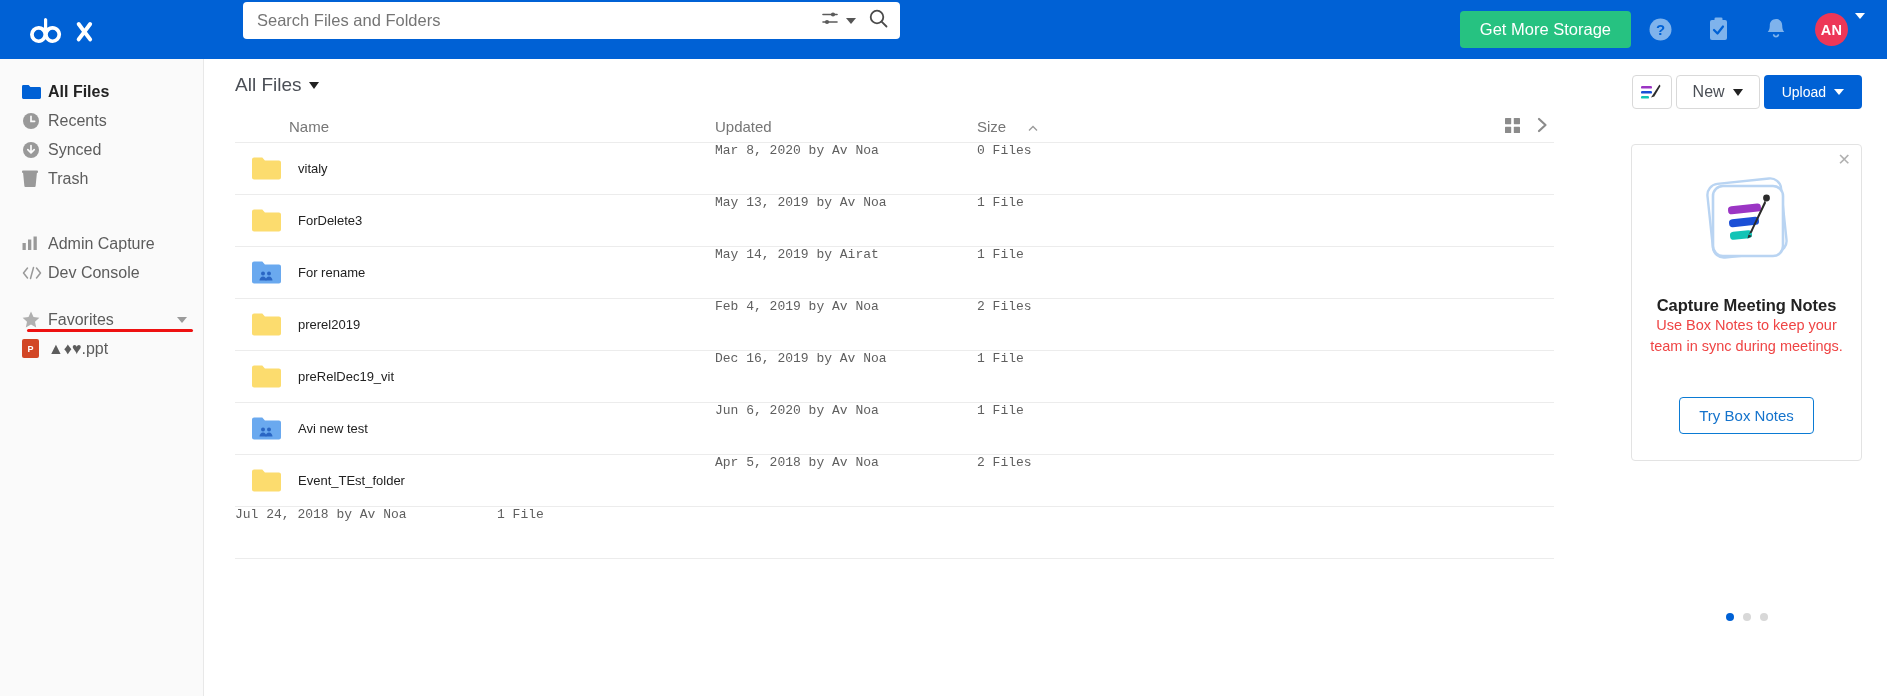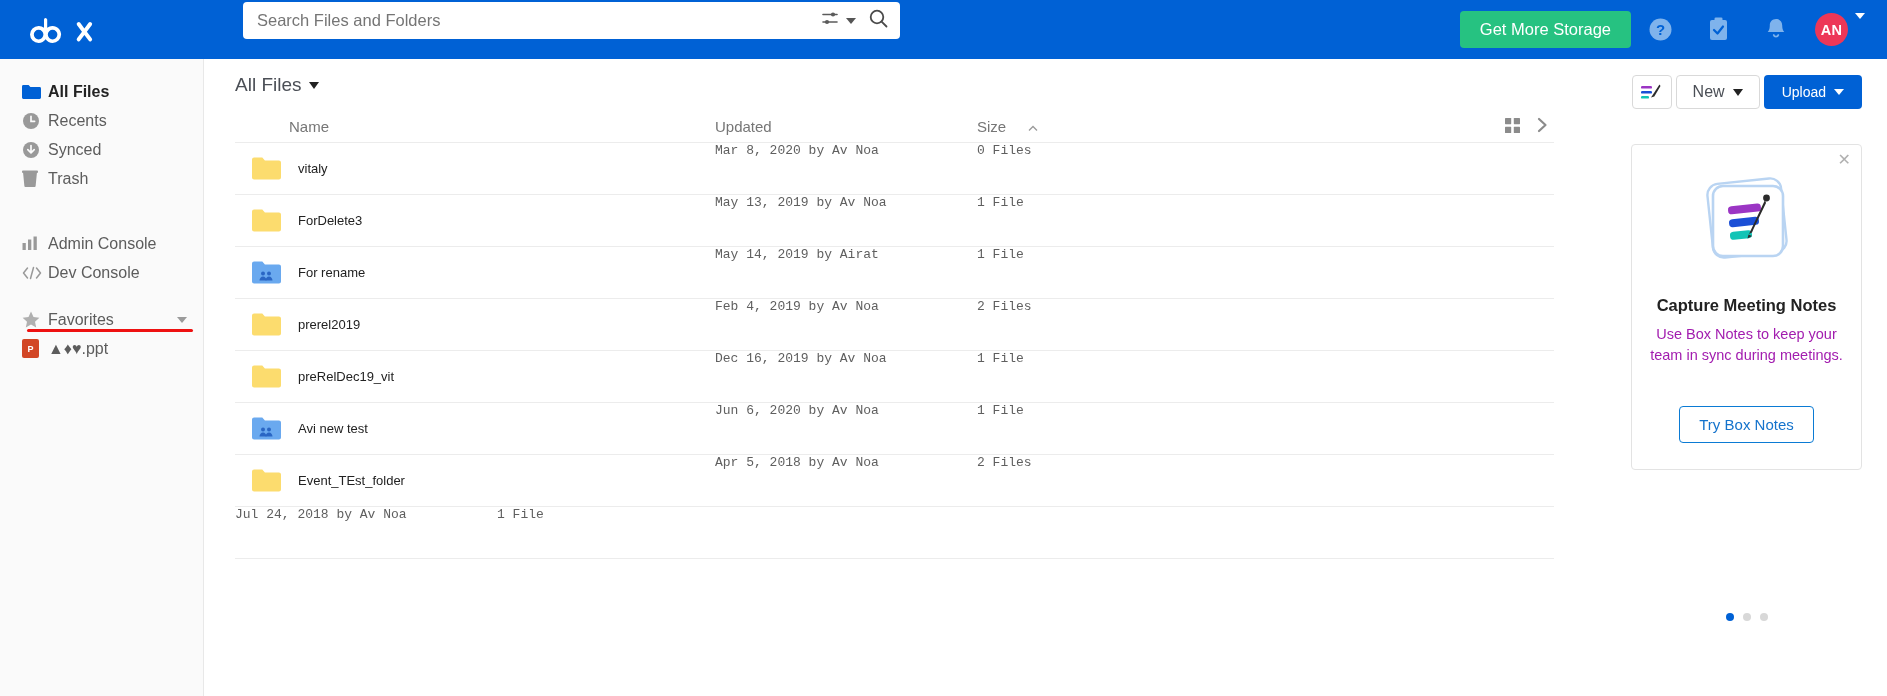--- a/index.html
+++ b/index.html
@@ -126,21 +126,21 @@
     position: absolute; right: 25px; top: 85px; width: 231px;
     border: 1px solid #e3e3e3; border-radius: 4px; background: #fff;
     padding: 13px 16px 26px; text-align: center;
   }
   .promo-close {
     position: absolute; right: 10px; top: 7px; font-size: 16px;
     color: #b0b0b0; cursor: pointer; line-height: 1;
   }
   .promo-art { height: 124px; display:flex; align-items:center; justify-content:center; }
   .promo-title { font-size: 16.5px; font-weight: bold; color: #222; margin-top: 14px; }
-  .promo-text { font-size: 14.5px; color: #a21caf; line-height: 1.45; margin-top: 9px; }
+  .promo-text { font-size: 14.5px; color: #ef4444; line-height: 1.45; }
   .promo-btn {
     margin-top: 40px; display:inline-block; border: 1px solid #0b7bd4; color: #1473cc;
     border-radius: 4px; padding: 9px 19px; font-size: 15px; background:#fff; cursor: pointer;
     font-family:"Liberation Sans",sans-serif;
   }
   .dots { display:flex; justify-content:center; gap: 9px; margin-top: 14px; }
   .dot { width: 8px; height: 8px; border-radius: 50%; background: #d8d8d8; cursor: pointer; }
   .dot.on { background: #0061d5; }
 </style>
 </head>
@@ -261,21 +261,21 @@
     <div class="side-item">
       <span class="ico">
         <svg width="17" height="16" viewBox="0 0 17 16">
           <g fill="#999">
             <rect x="0.5" y="7" width="3.3" height="7"></rect>
             <rect x="6" y="3.5" width="3.3" height="10.5"></rect>
             <rect x="11.5" y="0.5" width="3.3" height="13.5"></rect>
           </g>
         </svg>
       </span>
-      <span>Admin Console</span>
+      <span>Admin Capture</span>
     </div>
 
     <div class="side-item">
       <span class="ico">
         <svg width="20" height="14" viewBox="0 0 20 14">
           <g fill="none" stroke="#999" stroke-width="1.5" stroke-linecap="round" stroke-linejoin="round">
             <polyline points="5.5,2 1.5,7 5.5,12"></polyline>
             <polyline points="14.5,2 18.5,7 14.5,12"></polyline>
             <line x1="11.5" y1="1.5" x2="8.5" y2="12.5"></line>
           </g>

